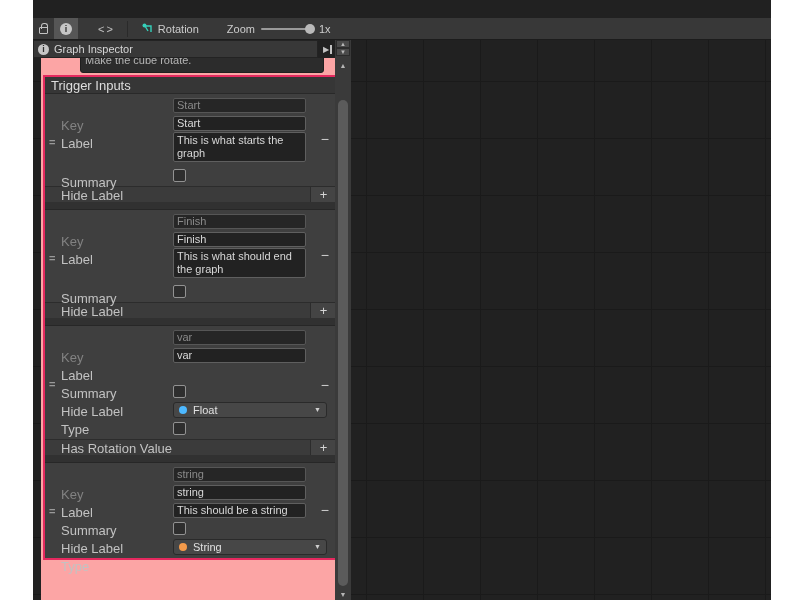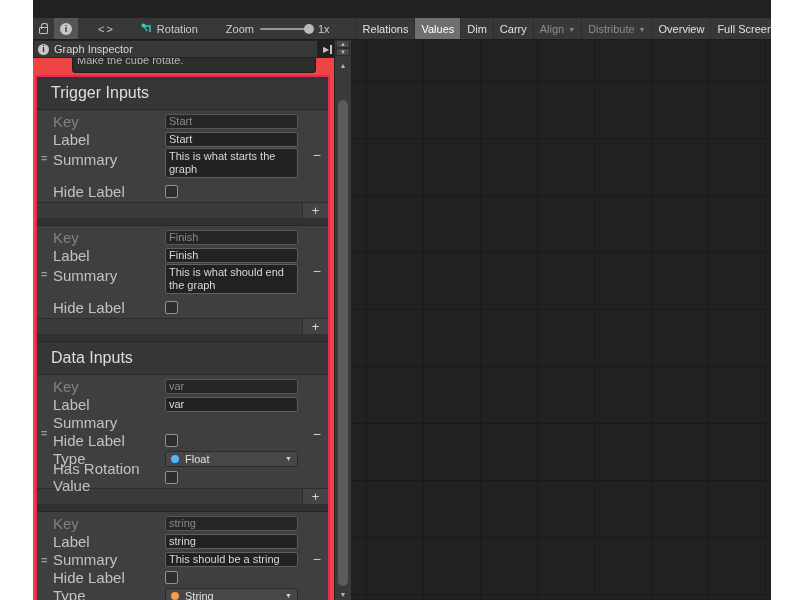--- a/index.html
+++ b/index.html
@@ -51,45 +51,45 @@
            background-size:57px 57px; background-position:-9px -16px; }
 
   
   .inspector { position:absolute; left:0; top:40px; width:318px; bottom:0; }
   .insp-head { position:absolute; left:0; top:0; width:285px; height:18px; background:#383838;
                border:1px solid #232323; display:flex; align-items:center; gap:5px; padding:0 4px;
                color:#d6d6d6; font-size:11px; }
   .collapse { position:absolute; left:287px; top:2px; width:15px; height:14px; display:flex;
               align-items:center; justify-content:center; color:#c3c3c3; font-size:8px; }
   .collapse .bar { width:2px; height:9px; background:#c3c3c3; margin-left:1px; }
-  .insp-body { position:absolute; left:0; top:18px; width:301px; bottom:0; background:#ef4444;
+  .insp-body { position:absolute; left:8px; top:18px; width:301px; bottom:0; background:#fca5a5;
                overflow:hidden; }
 
   .gsum-strip { height:17px; overflow:hidden; position:relative; }
   .gsum-field { position:absolute; left:39px; top:-7px; width:244px; height:22px; background:#2c2c2c;
                 border:1px solid #1f1f1f; border-radius:3px; color:#b5b5b5; font-size:11px;
                 padding:2px 4px; }
 
   .pinkbox { margin-left:2px; width:295px; border:2px solid #e5295f; background:#353535; }
 
-  .sec-head { height:33px; background:#363636; border-bottom:1px solid #292929; display:flex;
-              align-items:center; padding-left:14px; color:#dedede; font-size:16px; }
+  .sec-head { height:17px; background:#363636; border-bottom:1px solid #292929; display:flex;
+              align-items:center; padding-left:6px; color:#dedede; font-size:13px; }
   .sec-body { background:#3f3f3f; position:relative; padding:2px 0; }
   .row { display:flex; align-items:center; height:18px; padding-left:16px; }
   .row.ta { height:34px; align-items:flex-start; }
   .row.ta .lbl { padding-top:3px; }
-  .lbl { width:112px; color:#c2c2c2; font-size:15px; }
+  .lbl { width:112px; color:#c2c2c2; font-size:13px;margin-top:40px; }
   .lbl.dis { color:#828282; }
   .fld { width:133px; height:15px; background:#222222; border:1px solid #5f5f5f; border-radius:2px;
          color:#d8d8d8; font-size:11px; padding:0 3px; font-family:"Liberation Sans",sans-serif; }
   .fld.dis { color:#8a8a8a; border-color:#565656; background:#262626; }
   textarea.fld { height:30px; resize:none; line-height:13px; padding:1px 3px; overflow:hidden; }
   .chk { appearance:none; -webkit-appearance:none; width:13px; height:13px; background:#2e2e2e;
          border:1px solid #929292; border-radius:2px; }
-  .ddl { width:133px; height:16px; background:#474747; border:1px solid #2a2a2a; border-radius:3px;
+  .ddl { width:154px; height:16px; background:#474747; border:1px solid #2a2a2a; border-radius:3px;
          display:flex; align-items:center; gap:6px; padding:0 5px; color:#e0e0e0; font-size:11px; }
   .dot { width:8px; height:8px; border-radius:50%; }
   .dot.float { background:#4db8ff; } .dot.string { background:#f59b4b; }
   .ddl .arr { margin-left:auto; font-size:7px; color:#cfcfcf; }
   .handle { position:absolute; left:4px; color:#9a9a9a; font-size:11px; font-weight:bold; }
   .rmv { position:absolute; right:7px; color:#cfcfcf; font-size:14px; line-height:14px; }
   .sec-foot { height:16px; background:#3b3b3b; border-top:1px solid #2c2c2c; display:flex;
               justify-content:flex-end; }
   .addcell { width:26px; background:#444444; border-left:1px solid #2c2c2c; display:flex;
              align-items:center; justify-content:center; color:#d6d6d6; font-size:13px; }
@@ -132,36 +132,20 @@
       </svg>
       <span>Rotation</span>
     </div>
     <div class="zoomgroup">
       <span>Zoom</span>
       <span class="slider">
           <span class="knob"></span>
         </span>
       <span>1x</span>
     </div>
-    <div class="tbuttons">
-      <div class="tb">Relations</div>
-      <div class="tb active">Values</div>
-      <div class="tb">Dim</div>
-      <div class="tb">Carry</div>
-      <div class="tb disabled">
-        <span>Align</span>
-        <span class="dd">▼</span>
-      </div>
-      <div class="tb disabled">
-        <span>Distribute</span>
-        <span class="dd">▼</span>
-      </div>
-      <div class="tb">Overview</div>
-      <div class="tb">Full Screen</div>
-    </div>
   </div>
 
   <div class="graph"></div>
 
   <div class="inspector">
     <div class="insp-head">
       <span class="infoicon" style="width:11px;height:11px">i</span>
       <span>Graph Inspector</span>
     </div>
     <div class="collapse">
@@ -228,21 +212,20 @@
             </div>
           </div>
           <div class="sec-foot">
             <div class="addcell">+</div>
           </div>
         </div>
 
         <div class="gap"></div>
 
         <div>
-          <div class="sec-head">Data Inputs</div>
           <div class="sec-body">
             <span class="handle" style="top:52px">=</span>
             <div class="row">
               <span class="lbl dis">Key</span>
               <input class="fld dis" readonly="" value="var" style="">
             </div>
             <div class="row">
               <span class="lbl">Label</span>
               <input class="fld" value="var" style="">
             </div>

